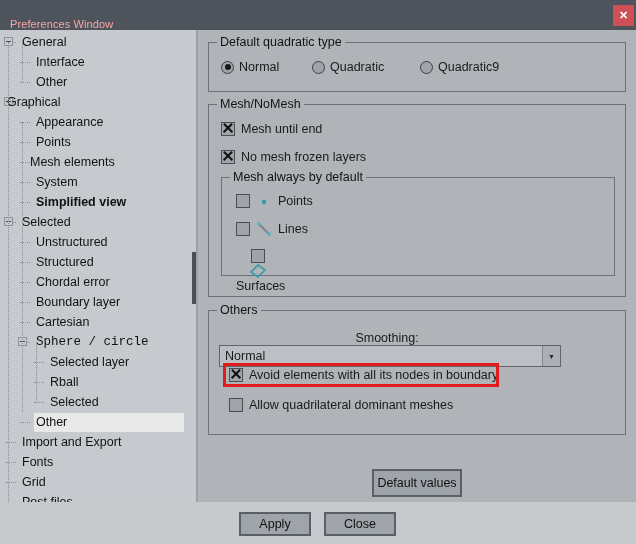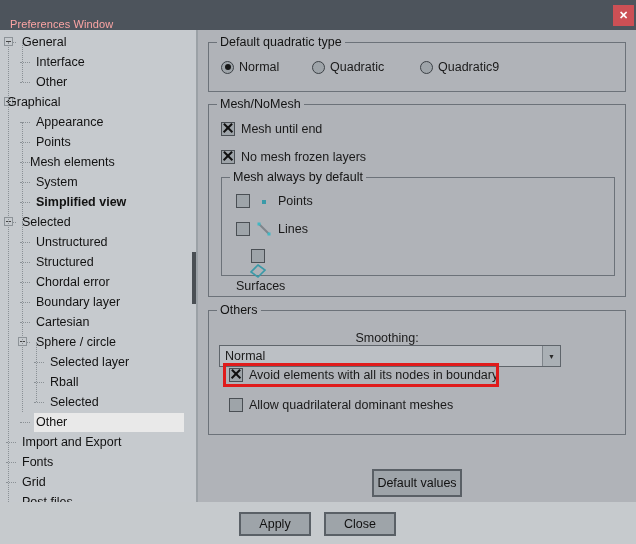--- a/index.html
+++ b/index.html
@@ -396,21 +396,21 @@
           <div class="tree-label-box" style="left: 34px;">
             <span>Boundary layer</span>
           </div>
         </div>
         <div class="tree-row" style="position: absolute; left: 0px; top: 282px; width: 190px;">
           <div class="dotline-h" style="left: 20px; top: 10px; width: 10px;"></div>
           <div class="tree-label-box" style="left: 34px;">
             <span>Cartesian</span>
           </div>
         </div>
-        <div class="tree-row" style="position: absolute; left: 0px; top: 302px; width: 190px;">
+        <div class="tree-row" style="position: absolute; left: 0px; top: 302px; width: 190px; font-family: Liberation Mono, monospace;">
           <div class="dotline-h" style="left: 20px; top: 10px; width: 10px;"></div>
           <div class="expander" style="left: 18px; top: 5px;"></div>
           <div class="tree-label-box" style="left: 34px;">
             <span>Sphere / circle</span>
           </div>
         </div>
         <div class="tree-row" style="position: absolute; left: 0px; top: 322px; width: 190px;">
           <div class="dotline-h" style="left: 34px; top: 10px; width: 10px;"></div>
           <div class="tree-label-box" style="left: 48px;">
             <span>Selected layer</span>

